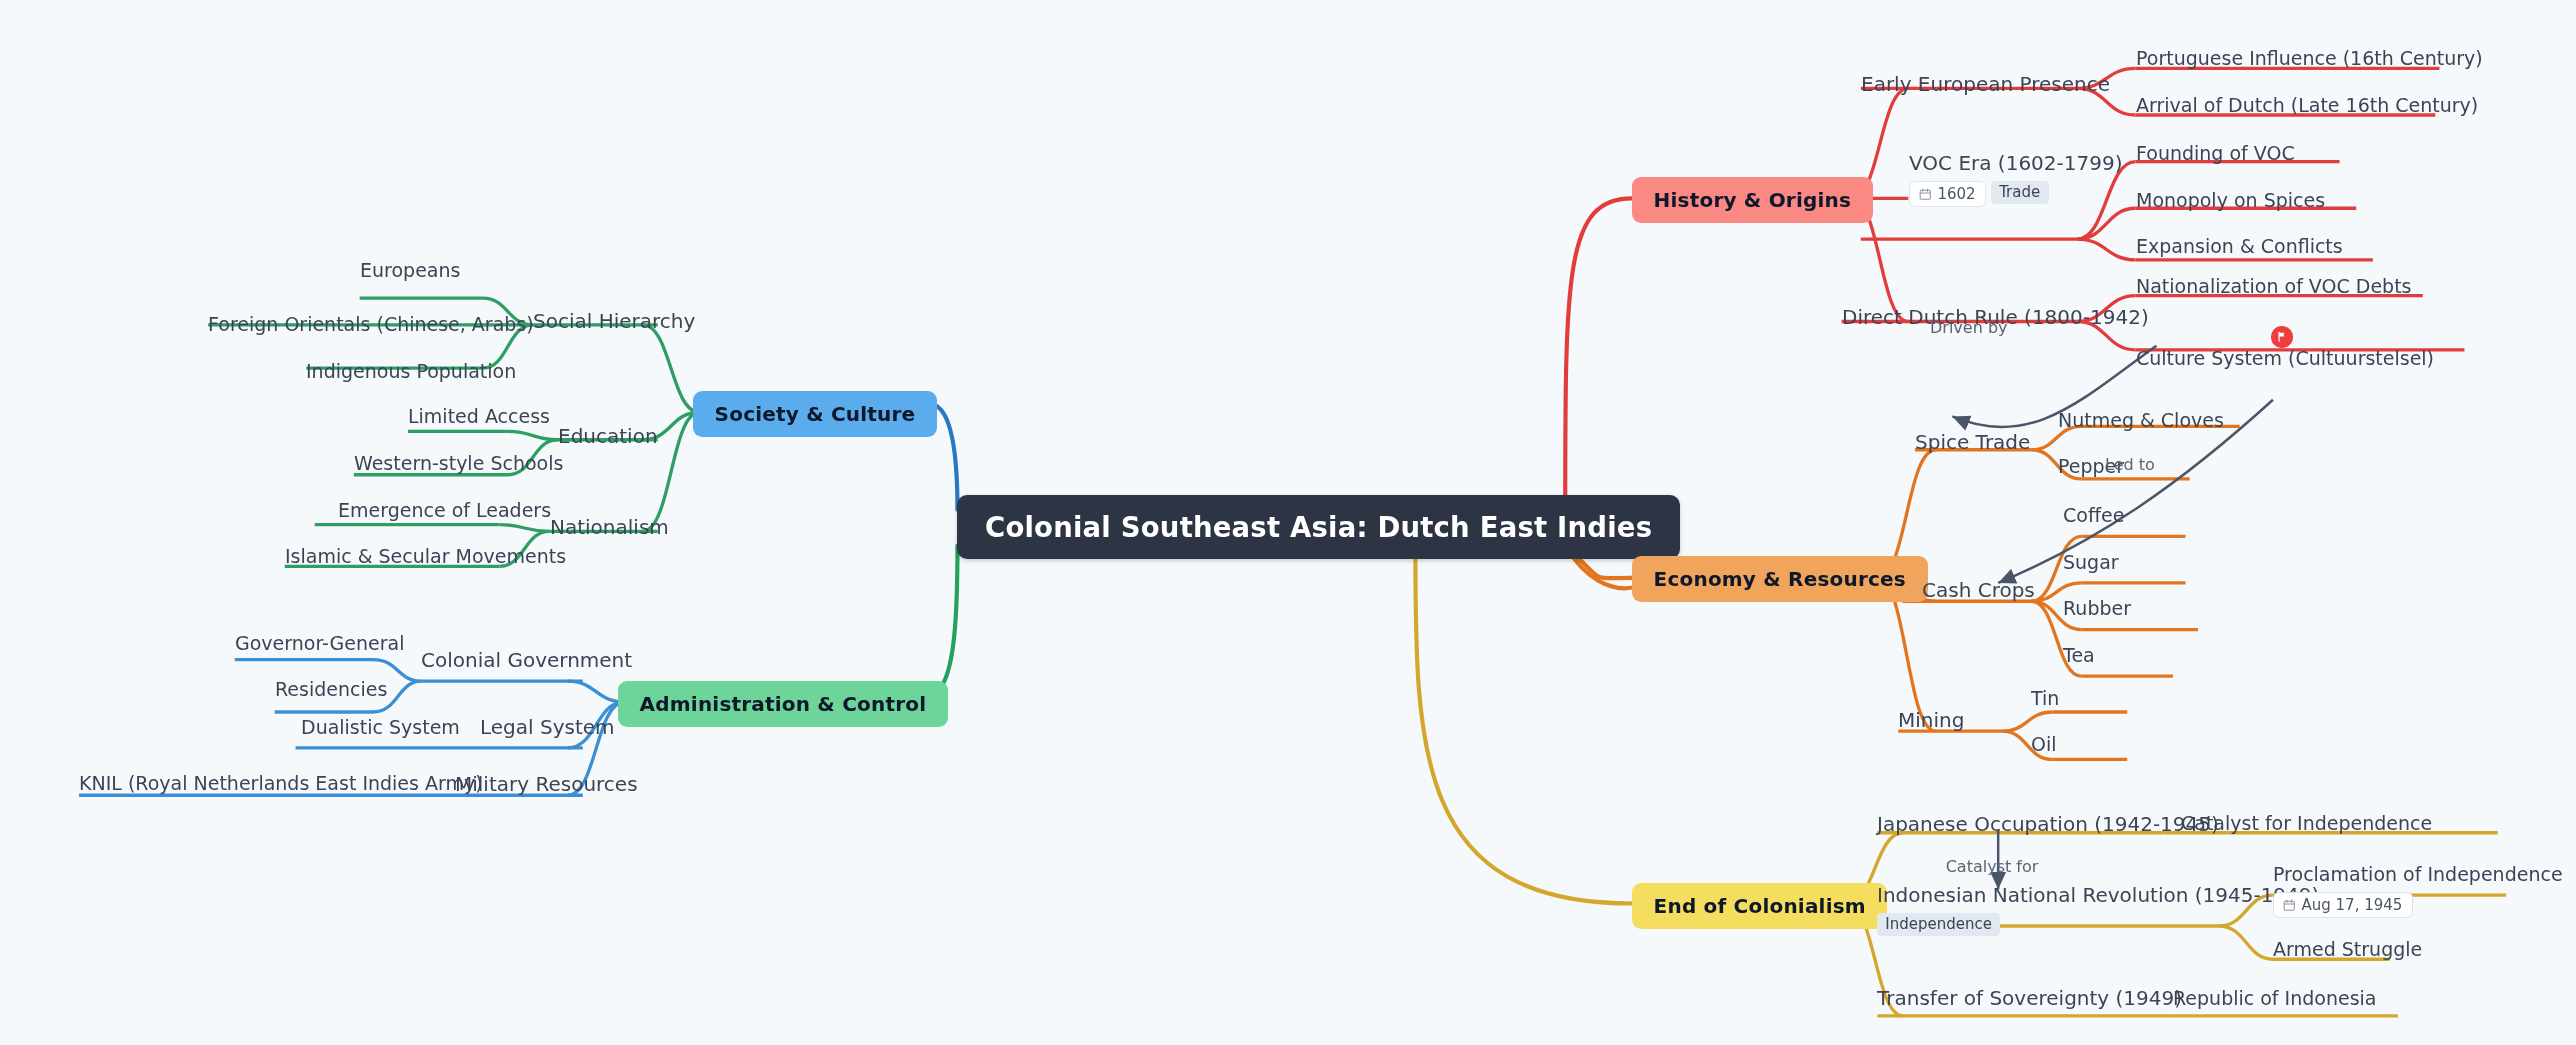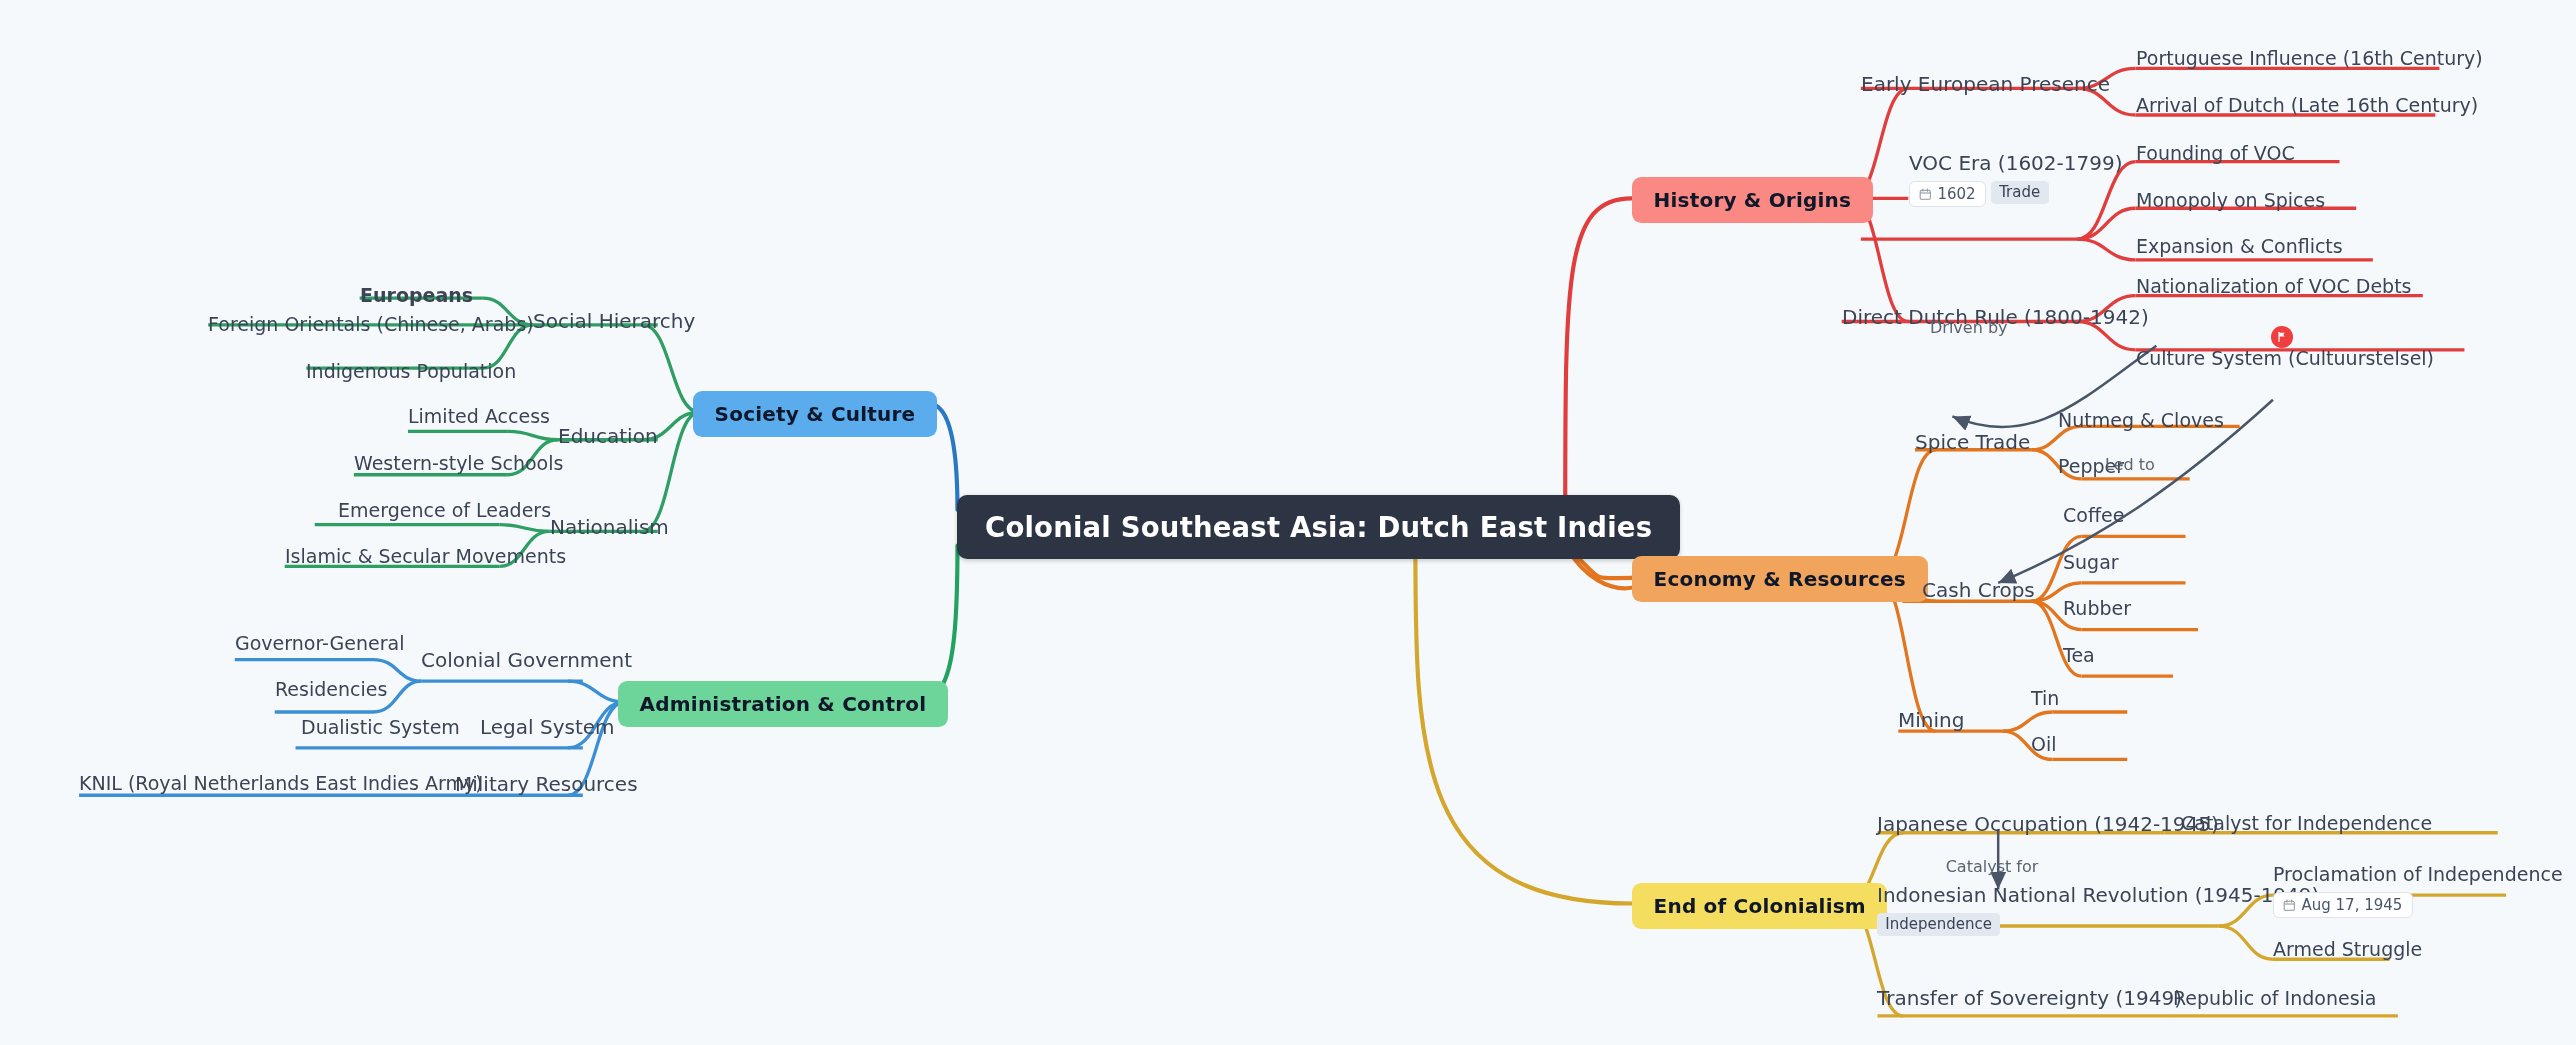--- a/index.html
+++ b/index.html
@@ -226,21 +226,21 @@
     <span class="flag-icon">
       <svg viewBox="0 0 16 16">
         <path d="M4.2 1.8 v12.4" stroke="#ffffff" stroke-width="1.7" stroke-linecap="round" fill="none"></path>
         <path d="M4.6 2.4 h7.2 l-1.8 2.6 1.8 2.6 h-7.2 z" fill="#ffffff"></path>
       </svg>
     </span>
     <span class="leaf">Culture System (Cultuurstelsel)</span>
   </div>
 
   <div class="node topic" style="left:533px;top:310px;">Social Hierarchy</div>
-  <div class="node leaf" style="left:360px;top:285px;font-weight:bold;">Europeans</div>
+  <div class="node leaf" style="left:360px;top:260px;">Europeans</div>
   <div class="node leaf" style="left:208px;top:314px;">Foreign Orientals (Chinese, Arabs)</div>
   <div class="node leaf" style="left:306px;top:361px;">Indigenous Population</div>
 
   <div class="node topic" style="left:558px;top:425px;">Education</div>
   <div class="node leaf" style="left:408px;top:406px;">Limited Access</div>
   <div class="node leaf" style="left:354px;top:453px;">Western-style Schools</div>
 
   <div class="node topic" style="left:550px;top:516px;">Nationalism</div>
   <div class="node leaf" style="left:338px;top:500px;">Emergence of Leaders</div>
   <div class="node leaf" style="left:285px;top:546px;">Islamic &amp; Secular Movements</div>

